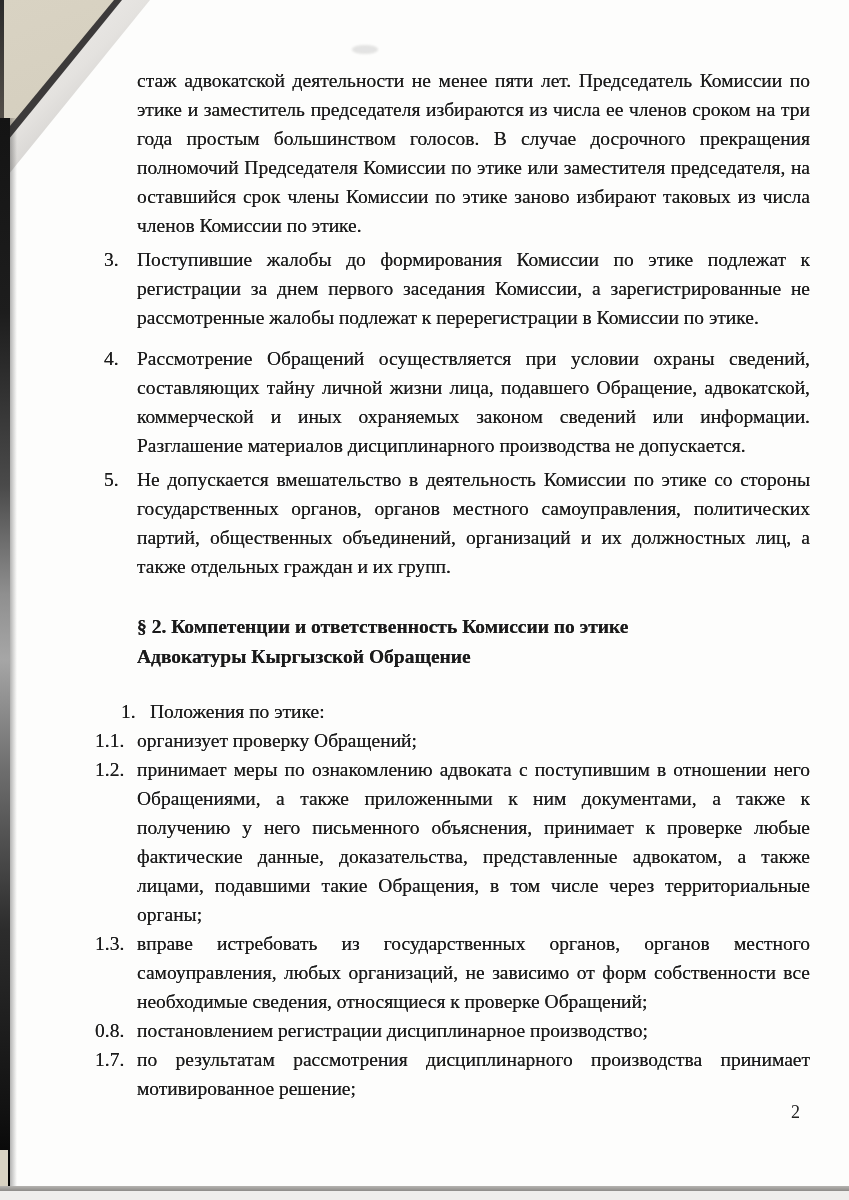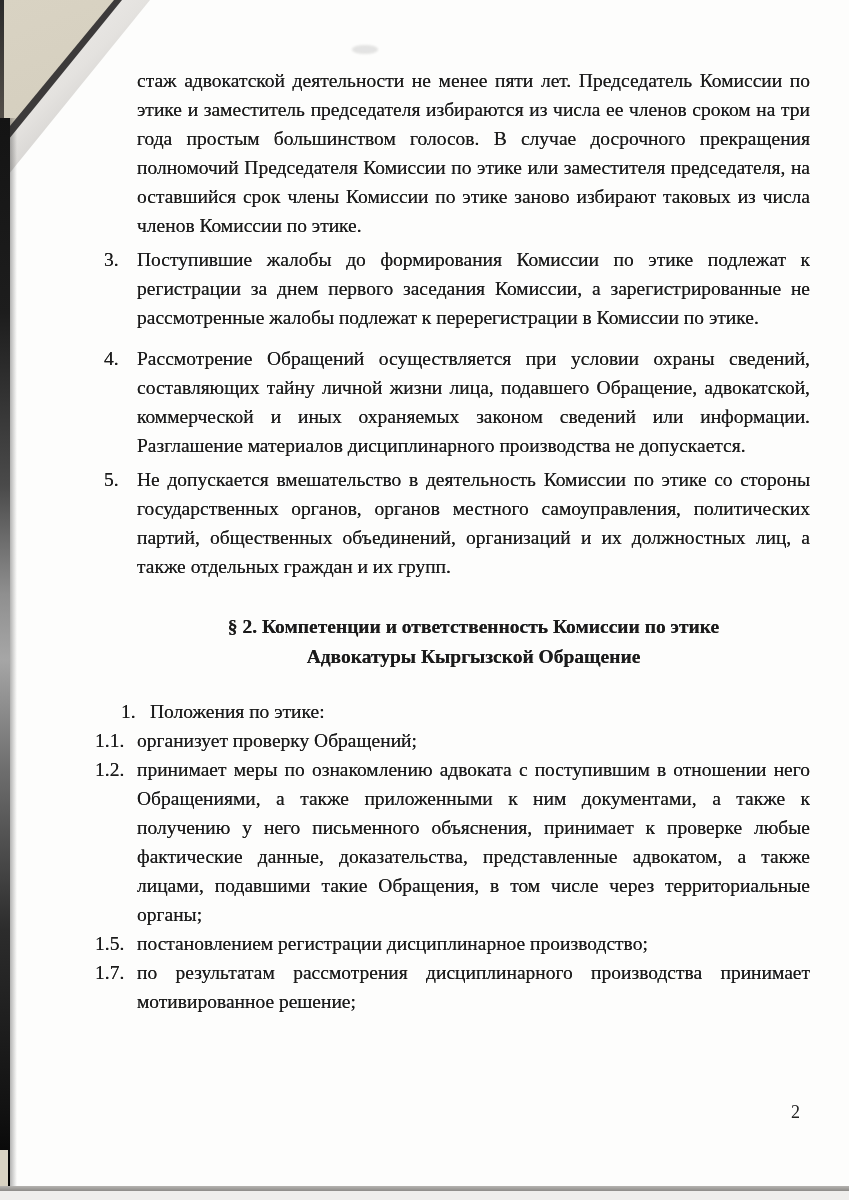--- a/index.html
+++ b/index.html
@@ -73,21 +73,21 @@
   .item{display:flex;align-items:flex-start;}
   .item .num{
     flex:0 0 33px;margin-left:-33px;
     text-align:left;
   }
   .item .txt{flex:1 1 auto;text-align:justify;font-family:Liberation Serif, serif;}
   .gap-sm{margin-top:5px;}
   .gap-md{margin-top:12px;}
   .heading{
     margin-top:31px;
-    text-align:center;
+    text-align:left;
     font-weight:bold;
     line-height:30px;
   }
   .sublist{margin-top:25px;}
   .sub .num{
     flex:0 0 42px;margin-left:-42px;
     text-align:left;
   }
   .sub.single .num{padding-left:13px;flex-basis:29px;margin-left:-29px;}
   .page-number{
@@ -145,24 +145,28 @@
       <div class="item sub">
         <span class="num">1.1.</span>
         <span class="txt">организует проверку Обращений;</span>
       </div>
 
       <div class="item sub">
         <span class="num">1.2.</span>
         <span class="txt">принимает меры по ознакомлению адвоката с поступившим в отношении него Обращениями, а также приложенными к ним документами, а также к получению у него письменного объяснения, принимает к проверке любые фактические данные, доказательства, представленные адвокатом, а также лицами, подавшими такие Обращения, в том числе через территориальные органы;</span>
       </div>
 
+      <div class="item sub">
+        <span class="num">1.3.</span>
+        <span class="txt">вправе истребовать из государственных органов, органов местного самоуправления, любых организаций, не зависимо от форм собственности все необходимые сведения, относящиеся к проверке Обращений;</span>
+      </div>
 
 
       <div class="item sub">
-        <span class="num">1.5.</span>
+        <span class="num">0.8.</span>
         <span class="txt">постановлением регистрации дисциплинарное производство;</span>
       </div>
 
 
       <div class="item sub">
         <span class="num">1.7.</span>
         <span class="txt">по результатам рассмотрения дисциплинарного производства принимает мотивированное решение;</span>
       </div>
 
     </div>

